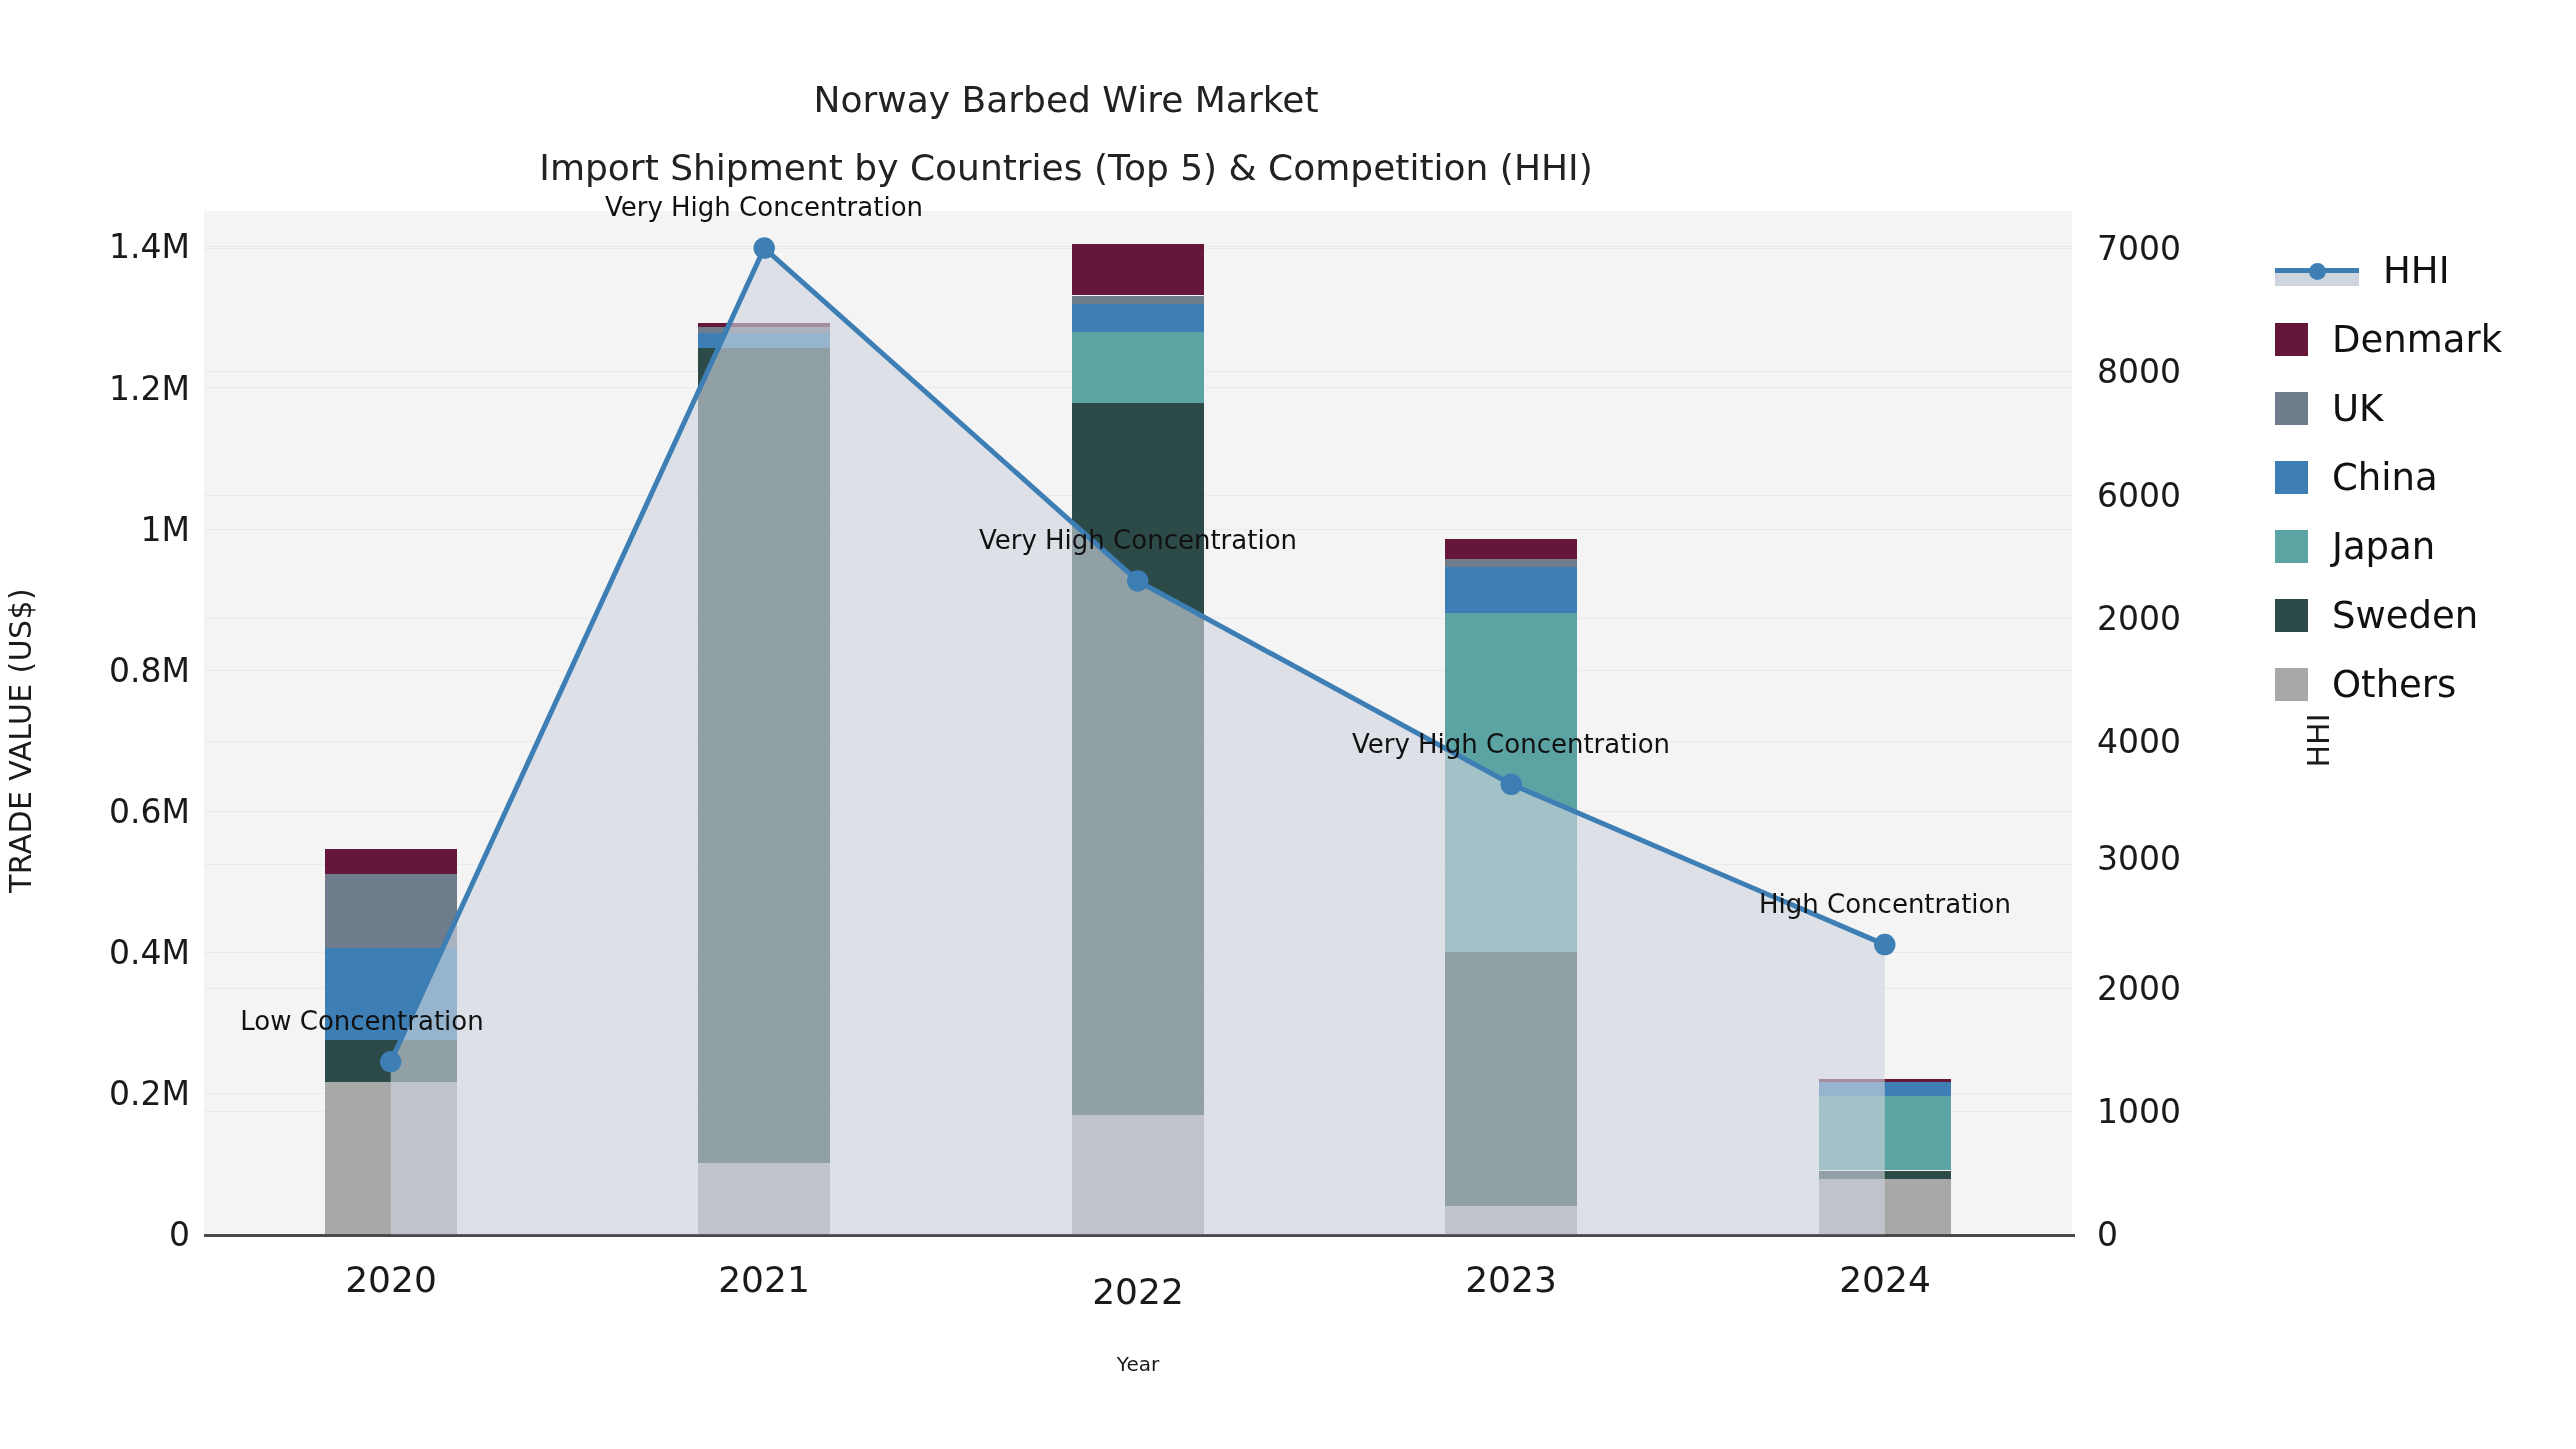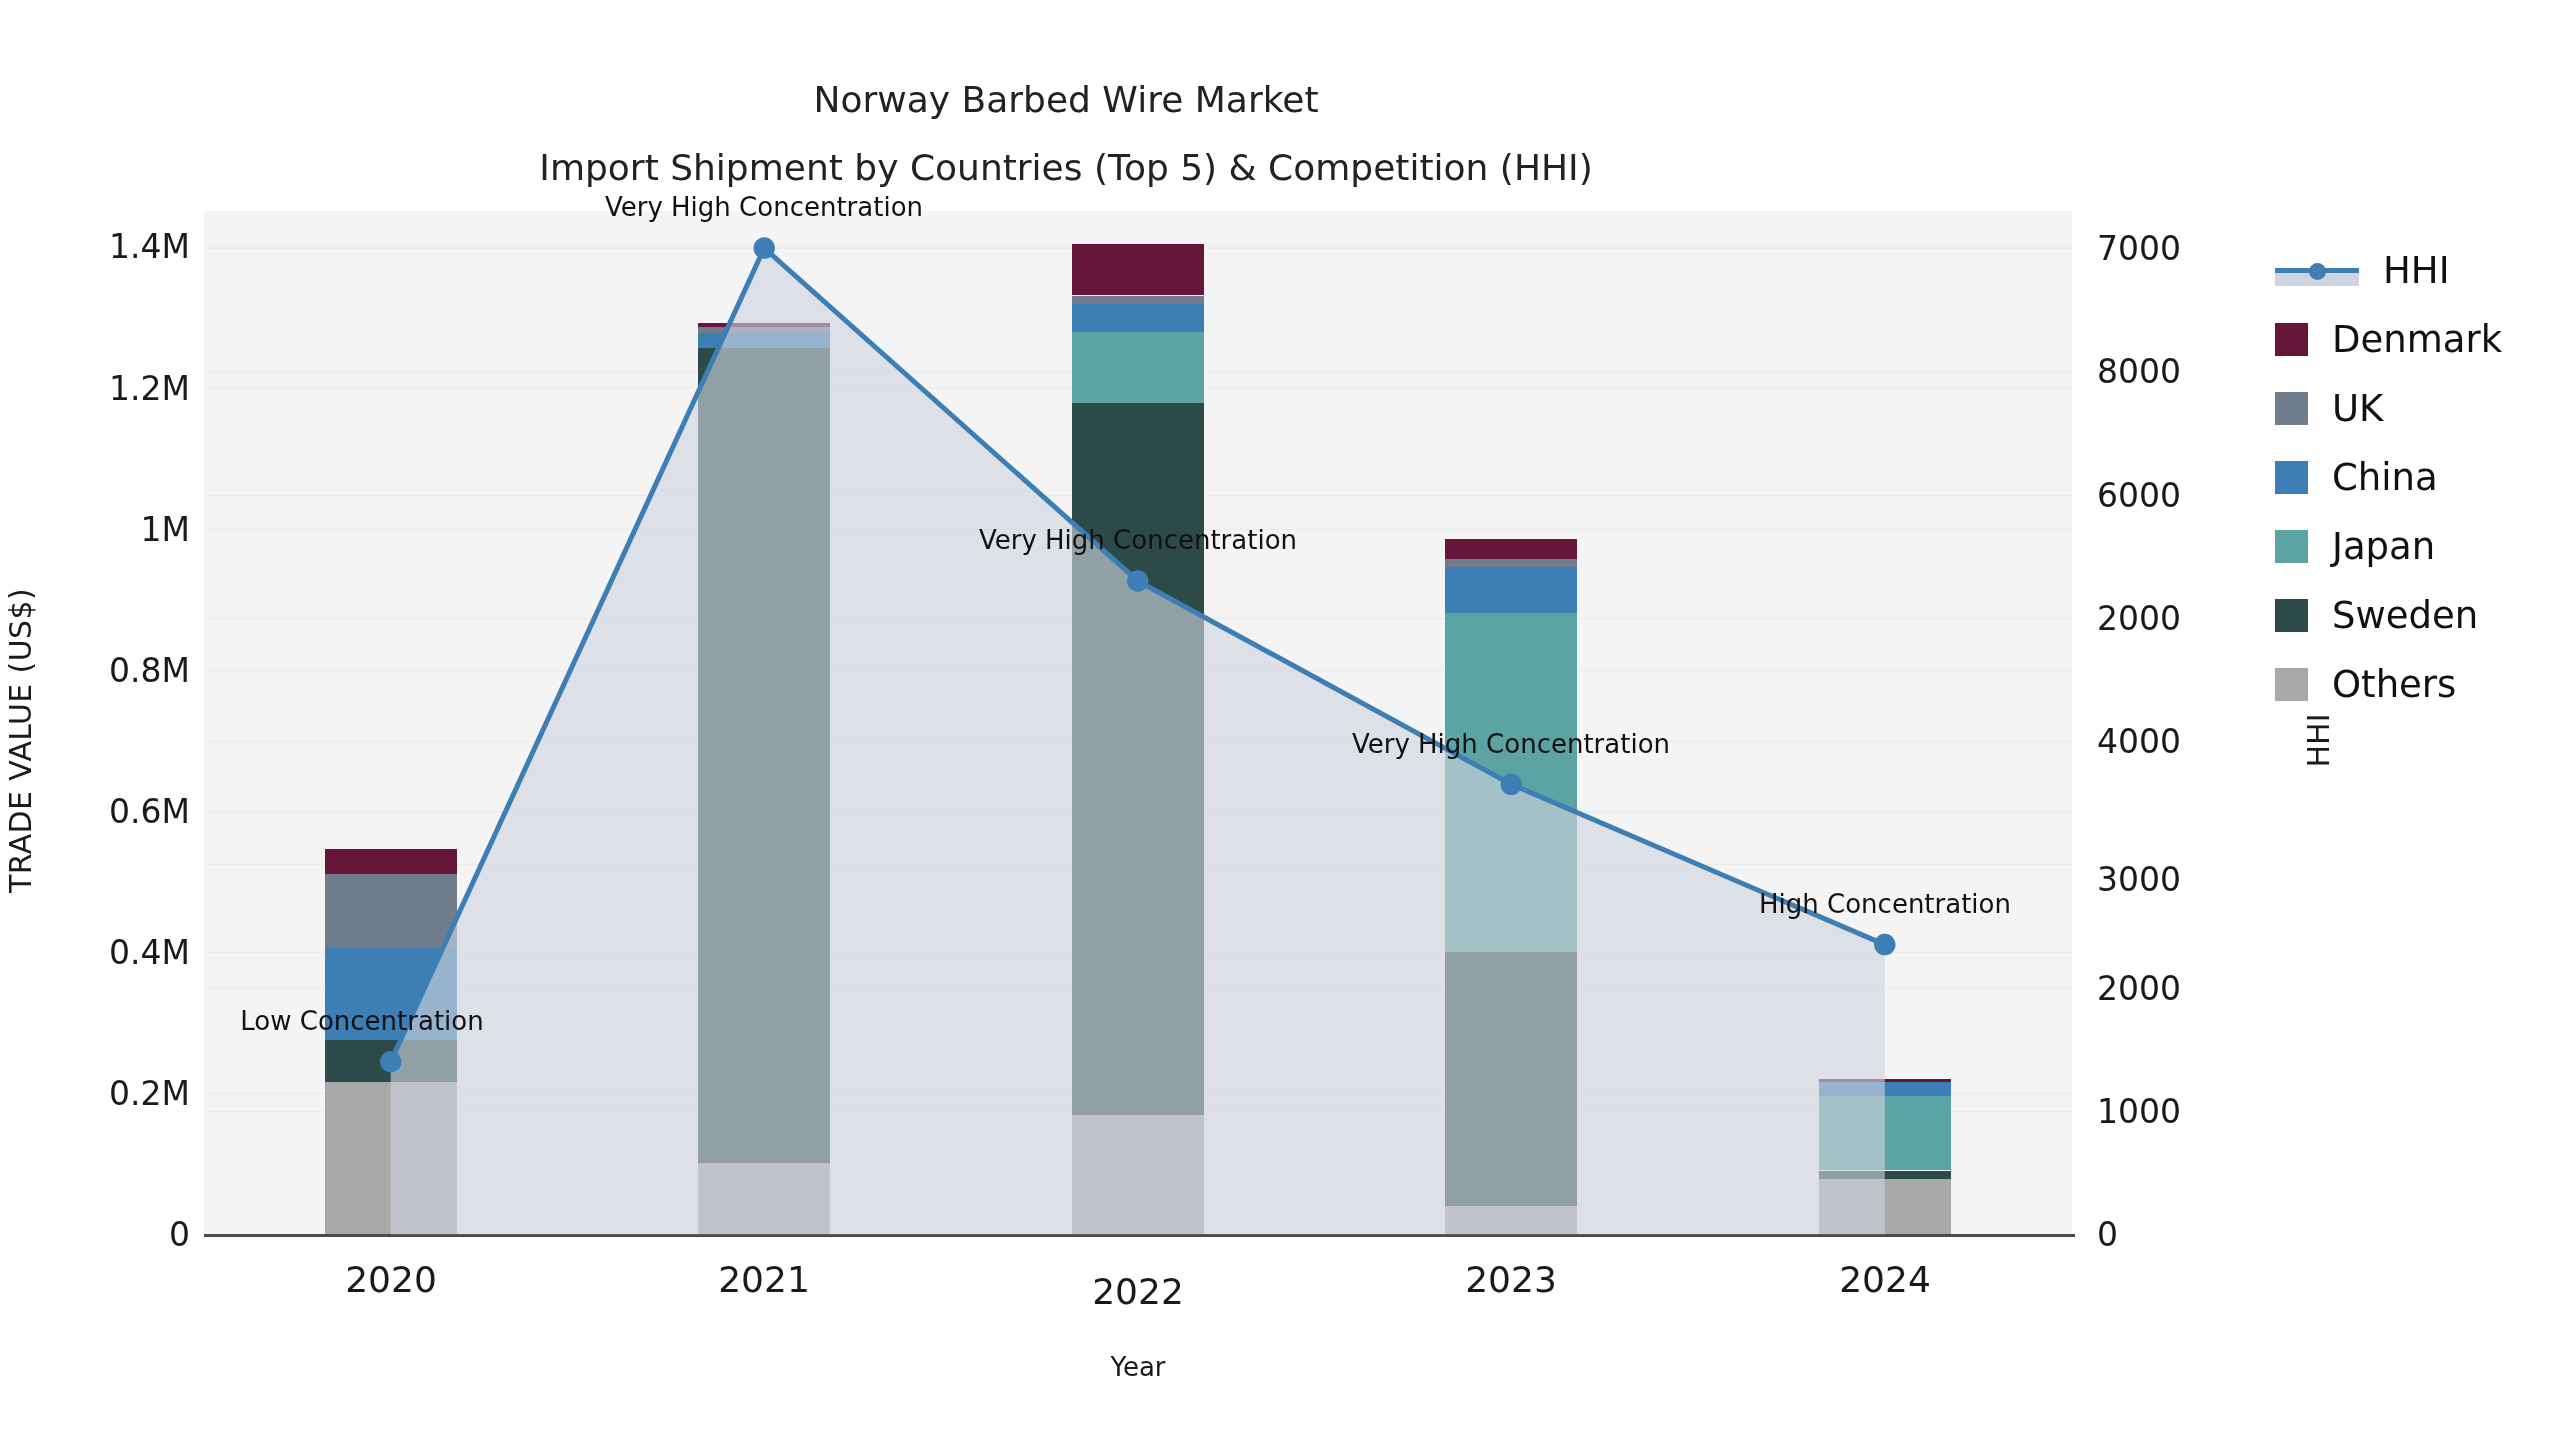--- a/index.html
+++ b/index.html
@@ -18,21 +18,21 @@
 
   .ytick{position:absolute;text-align:right;font-size:33px;color:#1a1a1a;transform:translateY(-50%);}
   .ytick-left{right:2386px;width:215px;}
   .ytick-right{left:2097px;width:215px;text-align:left;}
   .xtick{position:absolute;top:1259px;font-size:36px;color:#1a1a1a;text-align:center;width:215px;transform:translateX(-50%);}
 
   .ylabel-left{position:absolute;left:-166px;top:723px;width:372px;text-align:center;
      transform:rotate(-90deg);font-size:30px;color:#1a1a1a;letter-spacing:0.4px;}
   .ylabel-right{position:absolute;left:2247px;top:723px;width:143px;text-align:center;
      transform:rotate(-90deg);font-size:30px;color:#1a1a1a;}
-  .xlabel{position:absolute;left:204px;top:1352px;width:1868px;text-align:center;font-size:26px;color:#1a1a1a;}
+  .xlabel{position:absolute;left:204px;top:1352px;width:1868px;text-align:center;font-size:20px;color:#1a1a1a;}
 
   .ann{position:absolute;font-size:26px;color:#111111;white-space:nowrap;transform:translateX(-50%);}
 
   .legend{position:absolute;left:2275px;top:236px;}
   .legend-row{display:flex;align-items:center;height:69px;}
   .legend-swatch{width:33px;height:33px;margin-right:24px;flex:none;}
   .legend-line{position:relative;width:84px;height:33px;margin-right:24px;flex:none;}
   .legend-line .fillbar{position:absolute;left:0;top:16.5px;width:84px;height:15.7px;background:#cfd5de;}
   .legend-line .stroke{position:absolute;left:0;top:14.3px;width:84px;height:5px;background:#3d7fb5;}
   .legend-line .dot{position:absolute;left:34px;top:8.6px;width:17px;height:17px;border-radius:50%;background:#3d7fb5;}
@@ -78,21 +78,21 @@
       <div class="ytick ytick-left" style="top: 811px;">0.6M</div>
       <div class="ytick ytick-left" style="top: 670px;">0.8M</div>
       <div class="ytick ytick-left" style="top: 529px;">1M</div>
       <div class="ytick ytick-left" style="top: 388px;">1.2M</div>
       <div class="ytick ytick-left" style="top: 246px;">1.4M</div>
     </div>
   <div id="yticks-right">
       <div class="ytick ytick-right" style="top: 1234px;">0</div>
       <div class="ytick ytick-right" style="top: 1111px;">1000</div>
       <div class="ytick ytick-right" style="top: 988px;">2000</div>
-      <div class="ytick ytick-right" style="top: 879px;">3000</div>
+      <div class="ytick ytick-right" style="top: 858px;">3000</div>
       <div class="ytick ytick-right" style="top: 741px;">4000</div>
       <div class="ytick ytick-right" style="top: 618px;">2000</div>
       <div class="ytick ytick-right" style="top: 495px;">6000</div>
       <div class="ytick ytick-right" style="top: 371px;">8000</div>
       <div class="ytick ytick-right" style="top: 248px;">7000</div>
     </div>
   <div id="xticks">
       <div class="xtick" style="left: 391px;">2020</div>
       <div class="xtick" style="left: 764px;">2021</div>
       <div class="xtick" style="left: 1138px; margin-top: 12px;">2022</div>

